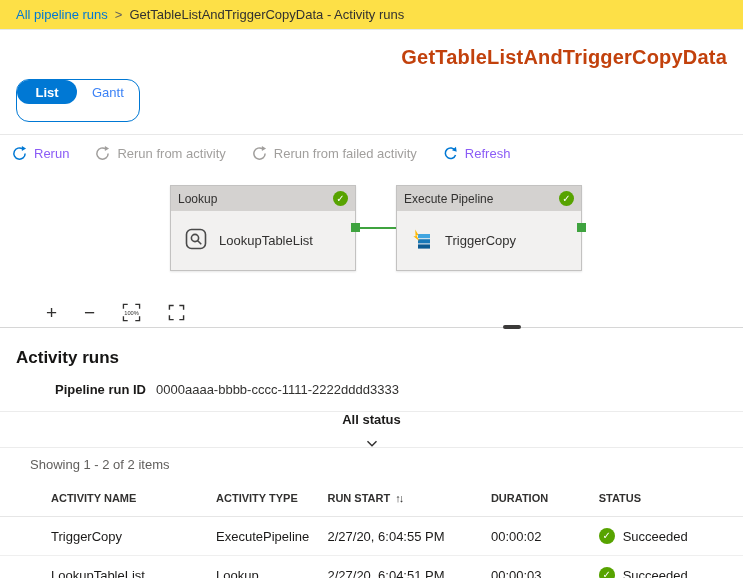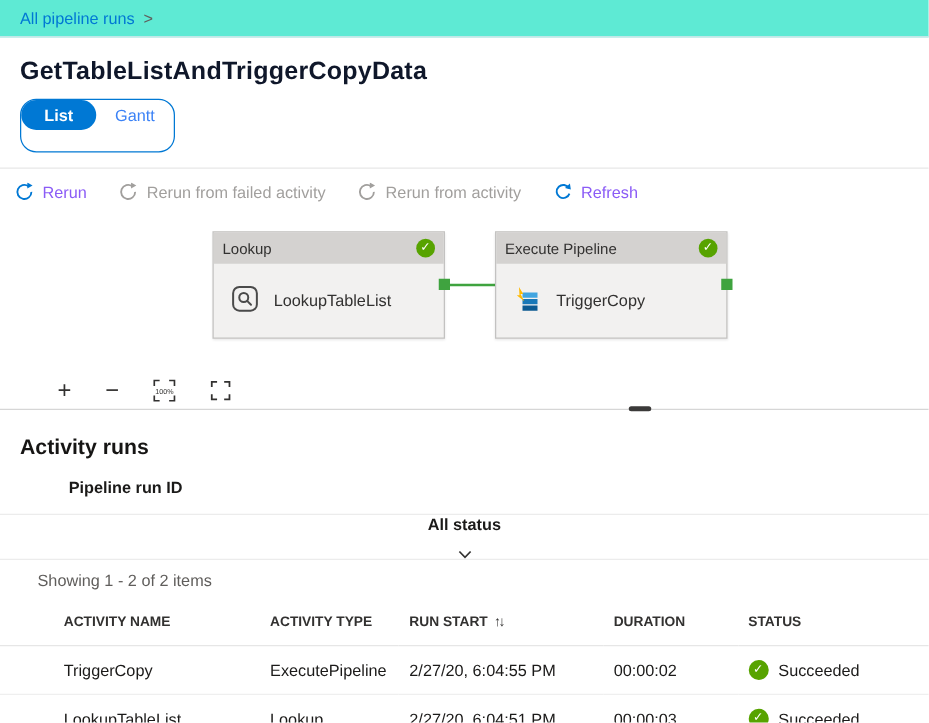--- a/index.html
+++ b/index.html
@@ -2,28 +2,28 @@
 <html><head>
 <meta charset="utf-8">
 <style>
   * { margin:0; padding:0; box-sizing:border-box; }
   body {
     width:743px; height:578px; overflow:hidden;
     font-family:"Liberation Sans", sans-serif;
     background:#fff; color:#323130; font-size:13px;
   }
   
-  .breadcrumb-bar { height:30px; background:#5eead4; border-bottom:1px solid #e2e8ee;
+  .breadcrumb-bar { height:30px; background:#fde047; border-bottom:1px solid #e2e8ee;
     display:flex; align-items:center; padding:0 16px; gap:7px; font-size:13px; }
   .crumb-link { color:#0078d4; cursor:pointer; }
   .crumb-sep { color:#605e5c; }
   .crumb-current { color:#323130; }
   
   .title-row { padding:16px 16px 6px; }
-  .page-title { font-size:20px; font-weight:700; color:#0f172a; letter-spacing:.2px; }
+  .page-title { font-size:20px; font-weight:700; color:#c2410c; letter-spacing:.2px;text-align:right; }
   
   .toggle-row { padding:4px 16px 12px; }
   .toggle-wrap { display:inline-flex; border:1px solid #0078d4; border-radius:13px; height:43px; }
   .toggle-btn { min-width:60px; padding:0 15px; height:24px; display:flex; align-items:center; justify-content:center;
     font-size:13px; color:#3b82f6; border-radius:12px; cursor:pointer; }
   .toggle-btn.active { background:#0078d4; color:#fff; font-weight:600; }
   
   .toolbar { height:37px; border-top:1px solid #e8e8e8; display:flex; align-items:center; padding:0 12px; gap:26px; }
   .tb-item { display:flex; align-items:center; gap:7px; font-size:13px; color:#8b5cf6; cursor:pointer; }
   .tb-item .icon { color:#0078d4; display:flex; }
@@ -70,20 +70,21 @@
   .status-cell { display:flex; align-items:center; gap:8px; }
   .status-badge { width:16px; height:16px; border-radius:50%; background:#57a300; color:#fff; font-size:10px;
     display:flex; align-items:center; justify-content:center; line-height:1; flex:0 0 auto; }
 </style>
 </head>
 <body>
 
 <div class="breadcrumb-bar">
   <span class="crumb-link">All pipeline runs</span>
   <span class="crumb-sep">&gt;</span>
+  <span class="crumb-current">GetTableListAndTriggerCopyData - Activity runs</span>
 </div>
 
 <div class="title-row">
   <div class="page-title">GetTableListAndTriggerCopyData</div>
 </div>
 
 <div class="toggle-row">
   <div class="toggle-wrap">
     <div class="toggle-btn active">List</div>
     <div class="toggle-btn">Gantt</div>
@@ -100,30 +101,30 @@
     </span>
     <span>Rerun</span>
   </div>
   <div class="tb-item disabled">
     <span class="icon">
       <svg width="15" height="15" viewBox="0 0 16 16">
           <path d="M14 8 A6 6 0 1 1 11.5 3.2" fill="none" stroke="currentColor" stroke-width="1.6"></path>
           <path d="M10.5 0 L15 2.6 L10.5 5.2 Z" fill="currentColor"></path>
         </svg>
     </span>
-    <span>Rerun from failed activity</span>
+    <span>Rerun from activity</span>
   </div>
   <div class="tb-item disabled">
     <span class="icon">
       <svg width="15" height="15" viewBox="0 0 16 16">
           <path d="M14 8 A6 6 0 1 1 11.5 3.2" fill="none" stroke="currentColor" stroke-width="1.6"></path>
           <path d="M10.5 0 L15 2.6 L10.5 5.2 Z" fill="currentColor"></path>
         </svg>
     </span>
-    <span>Rerun from activity</span>
+    <span>Rerun from failed activity</span>
   </div>
   <div class="tb-item">
     <span class="icon">
       <svg width="15" height="15" viewBox="0 0 16 16">
           <path d="M13.4 9.5 A5.6 5.6 0 1 1 13 5" fill="none" stroke="currentColor" stroke-width="1.6"></path>
           <path d="M13.8 0.8 L14.6 6 L9.6 4.6 Z" fill="currentColor"></path>
         </svg>
     </span>
     <span>Refresh</span>
   </div>
@@ -190,20 +191,21 @@
 <div class="splitter">
   <div class="splitter-handle"></div>
 </div>
 
 <div class="section-head">
   <div class="section-title">Activity runs</div>
 </div>
 
 <div class="runid-row">
   <span class="runid-label">Pipeline run ID</span>
+  <span class="runid-value">0000aaaa-bbbb-cccc-1111-2222dddd3333</span>
 </div>
 
 <div class="filter-row">
   <span>All status</span>
   <span>
     <svg width="12" height="8" viewBox="0 0 12 8">
         <path d="M1.5 1.2 L6 5.8 L10.5 1.2" fill="none" stroke="#323130" stroke-width="1.4"></path>
       </svg>
   </span>
 </div>

